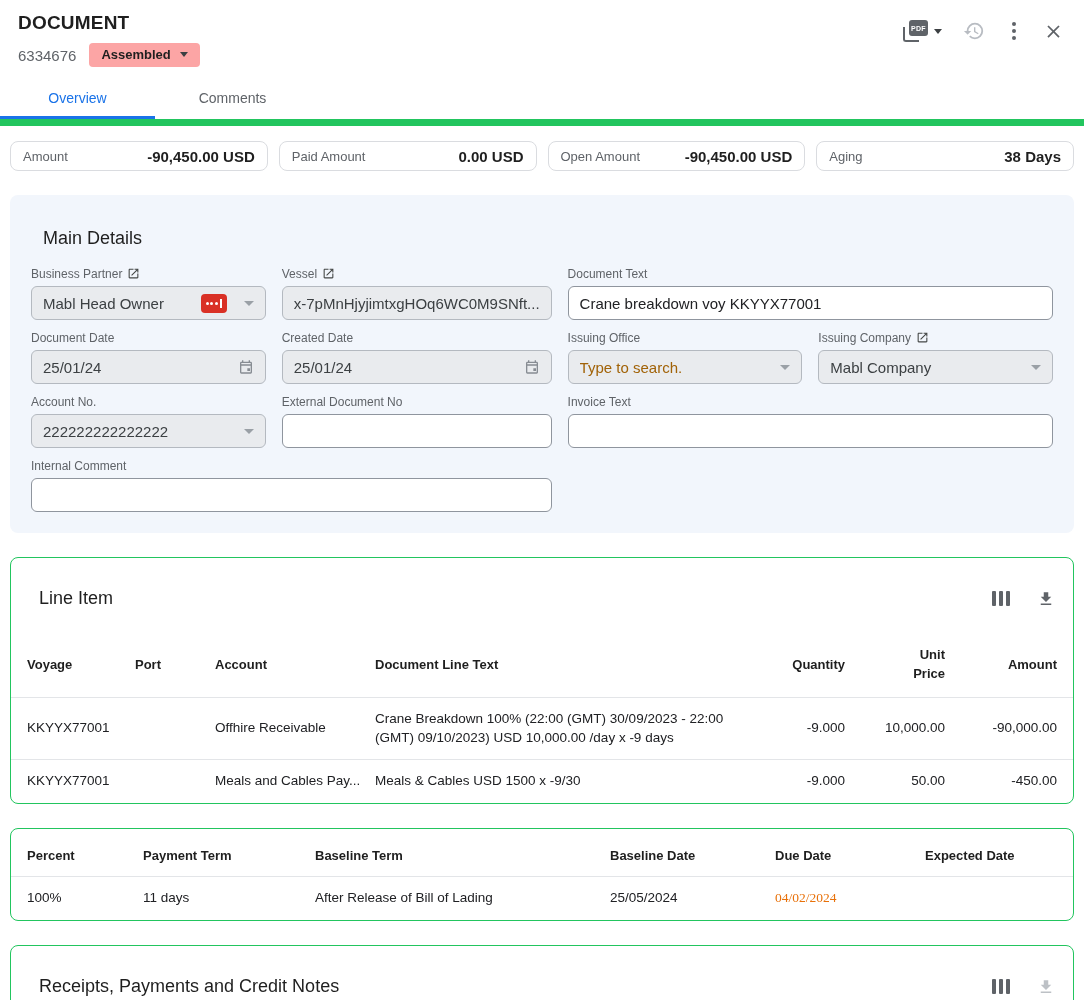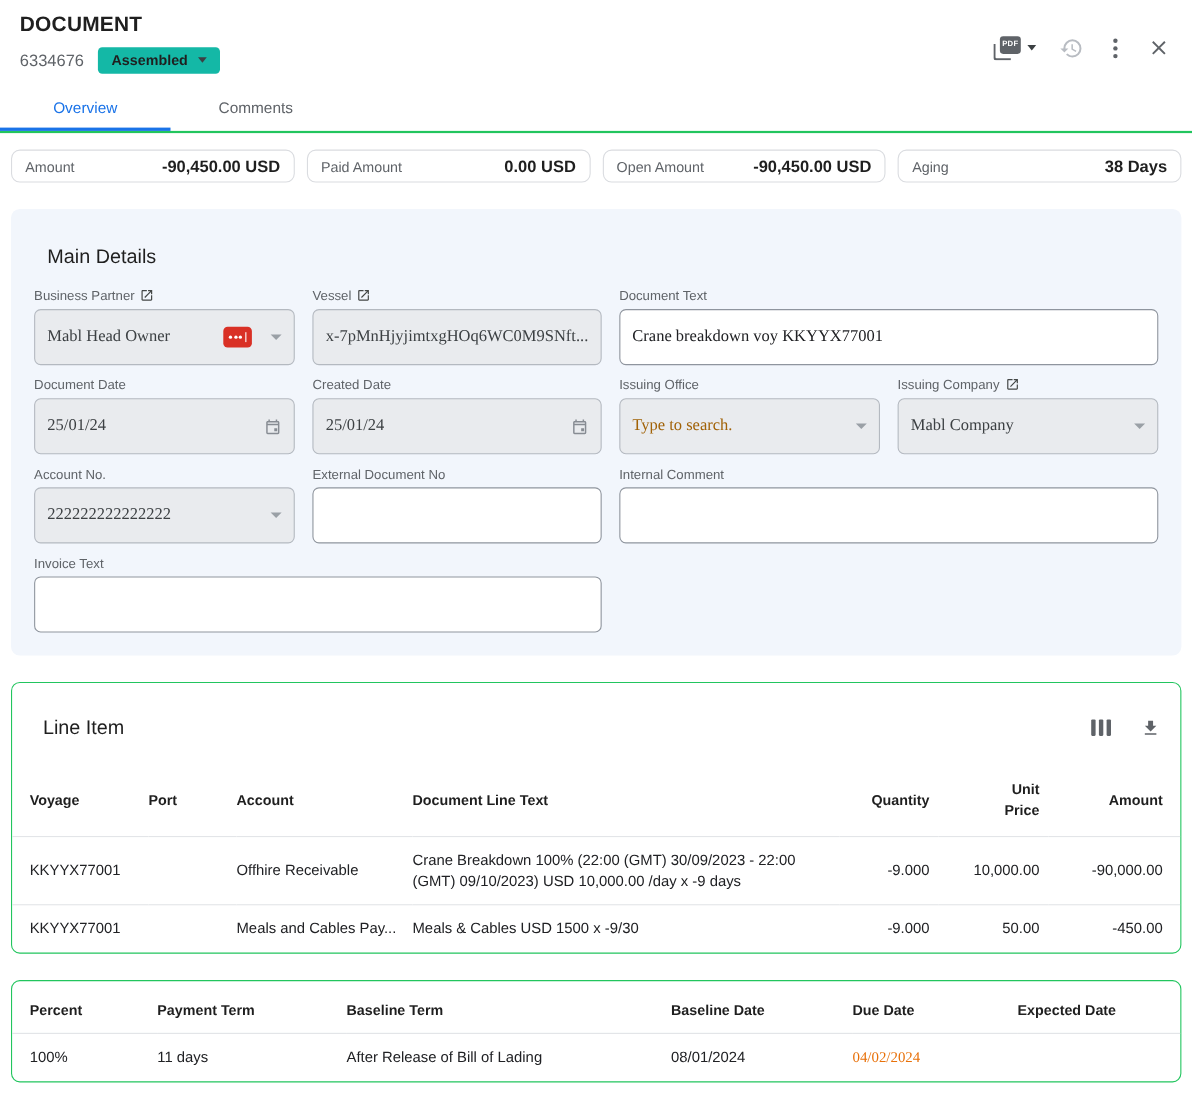--- a/index.html
+++ b/index.html
@@ -3,54 +3,54 @@
 <meta charset="utf-8">
 <style>
   * { box-sizing: border-box; }
   html,body { margin:0; padding:0; }
   body {
     width:1084px; height:1000px; overflow:hidden;
     background:#ffffff; color:#202124;
     font-family:"Liberation Sans", sans-serif;
   }
   
-  .header { padding:12px 20px 0 18px; display:flex; justify-content:space-between; align-items:center; }
+  .header { padding:12px 20px 0 18px; display:flex; justify-content:space-between; align-items:flex-start; }
   .page-title { font-size:19px; font-weight:700; letter-spacing:.2px; margin:0 0 9px 0; color:#1f1f1f; }
   .doc-row { display:flex; align-items:center; gap:13px; }
   .doc-number { color:#5f6368; font-size:15px; }
-  .status-badge { background:#14b8a6; border-radius:4px; padding:4px 12px 5px 12px; display:flex; align-items:center; gap:9px; cursor:pointer; }
+  .status-badge { background:#fca5a5; border-radius:4px; padding:4px 12px 5px 12px; display:flex; align-items:center; gap:9px; cursor:pointer; }
   .status-badge .txt { font-size:13px; font-weight:700; color:#1f1f1f; }
   .caret-down { width:0; height:0; border-left:4.5px solid transparent; border-right:4.5px solid transparent; border-top:5px solid #3c4043; }
   .toolbar { display:flex; align-items:center; gap:21px; padding-top:8px; }
   .tool-btn { display:flex; align-items:center; gap:6px; cursor:pointer; background:none; border:none; padding:0; }
   .pdf-icon { position:relative; width:25px; height:22px; display:inline-block; }
   .pdf-back { position:absolute; left:0; bottom:0; width:16px; height:15px; border-left:2px solid #5f6368; border-bottom:2px solid #5f6368; border-radius:0 0 0 3px; }
   .pdf-front { position:absolute; right:0; top:0; width:19px; height:16px; background:#5f6368; border-radius:3px; color:#fff; font-size:7px; font-weight:700; display:flex; align-items:center; justify-content:center; letter-spacing:.3px; }
   .icon-svg { display:block; }
   .kebab { display:flex; flex-direction:column; gap:3px; padding:2px 6px; }
   .kebab i { width:4px; height:4px; border-radius:50%; background:#5f6368; display:block; }
   
-  .tabs { display:flex; border-bottom:2px solid #22c55e; margin-top:13px; }
+  .tabs { display:flex; border-bottom:7px solid #22c55e; margin-top:13px; }
   .tab { width:155px; text-align:center; padding:10px 0 13px 0; font-size:14px; color:#5f6368; position:relative; cursor:pointer; }
   .tab.active { color:#1a73e8; }
   .tab.active::after { content:""; position:absolute; left:0; right:0; bottom:0; height:3px; background:#1a73e8; }
   
   .content { padding:15px 10px 0 10px; }
   .summary-row { display:flex; gap:11px; }
   .summary-card { flex:1; border:1px solid #dadce0; border-radius:8px; background:#fff; padding:5px 12px; display:flex; justify-content:space-between; align-items:center; min-height:30px; }
   .summary-label { font-size:13px; color:#5f6368; }
   .summary-value { font-size:15px; font-weight:700; color:#1f1f1f; }
   
   .main-details { margin-top:24px; background:#f2f6fc; border-radius:8px; padding:21px; }
   .section-title { font-size:18px; font-weight:500; margin:12px; color:#1f1f1f; }
   .main-details .section-title { margin-bottom:17px; }
   .fields-grid { display:grid; grid-template-columns:repeat(4,1fr); column-gap:16px; row-gap:10px; }
   .span2 { grid-column:span 2; }
   .field-label { font-size:12px; color:#5f6368; margin-bottom:5px; display:flex; align-items:center; gap:5px; height:15px; }
-  .control { height:51px; border-radius:6px; display:flex; align-items:center; padding:0 11px; font-size:15px; background:#fff; border:1px solid #8f959e; color:#202124;font-family:Liberation Serif, serif; }
+  .control { height:34px; border-radius:6px; display:flex; align-items:center; padding:0 11px; font-size:15px; background:#fff; border:1px solid #8f959e; color:#202124; }
   .control.disabled { background:#e9ebee; border:1px solid #b4b9c0; color:#3c4043; }
   .control .value { flex:1; white-space:nowrap; overflow:hidden; text-overflow:ellipsis; }
   .control .placeholder { color:#a16207; }
   .sel-caret { width:0; height:0; border-left:5px solid transparent; border-right:5px solid transparent; border-top:5.5px solid #9aa0a6; margin-left:9px; flex:none; }
   .pw-badge { width:26px; height:19px; background:#d93025; border-radius:4px; display:flex; align-items:center; justify-content:center; gap:1.5px; margin-right:8px; flex:none; }
   .pw-badge i { width:3px; height:3px; border-radius:50%; background:#fff; display:block; }
   .pw-badge b { width:1.5px; height:9px; background:#fff; display:block; margin-left:1px; }
   
   .section-card { margin-top:24px; border:1px solid #22c55e; border-radius:8px; background:#fff; overflow:hidden; }
   .section-head { display:flex; justify-content:space-between; align-items:center; padding:18px 18px 6px 16px; }
@@ -243,30 +243,30 @@
         <div class="field-label">
           <span>External Document No</span>
         </div>
         <div class="control">
           <span class="value"></span>
         </div>
       </div>
 
       <div class="span2">
         <div class="field-label">
-          <span>Internal Comment</span>
+          <span>Invoice Text</span>
         </div>
         <div class="control">
           <span class="value"></span>
         </div>
       </div>
 
       <div class="span2">
         <div class="field-label">
-          <span>Invoice Text</span>
+          <span>Internal Comment</span>
         </div>
         <div class="control">
           <span class="value"></span>
         </div>
       </div>
 
     </div>
   </div>
 
   <div class="section-card">
@@ -345,21 +345,21 @@
           <th>Baseline Date</th>
           <th>Due Date</th>
           <th>Expected Date</th>
         </tr>
       </thead>
       <tbody>
         <tr>
           <td>100%</td>
           <td>11 days</td>
           <td>After Release of Bill of Lading</td>
-          <td>08/01/2024</td>
+          <td>25/05/2024</td>
           <td class="due-orange">04/02/2024</td>
           <td></td>
         </tr>
       </tbody>
     </table>
   </div>
 
   <div class="section-card receipts-card">
     <div class="section-head">
       <h2 class="section-title">Receipts, Payments and Credit Notes</h2>

